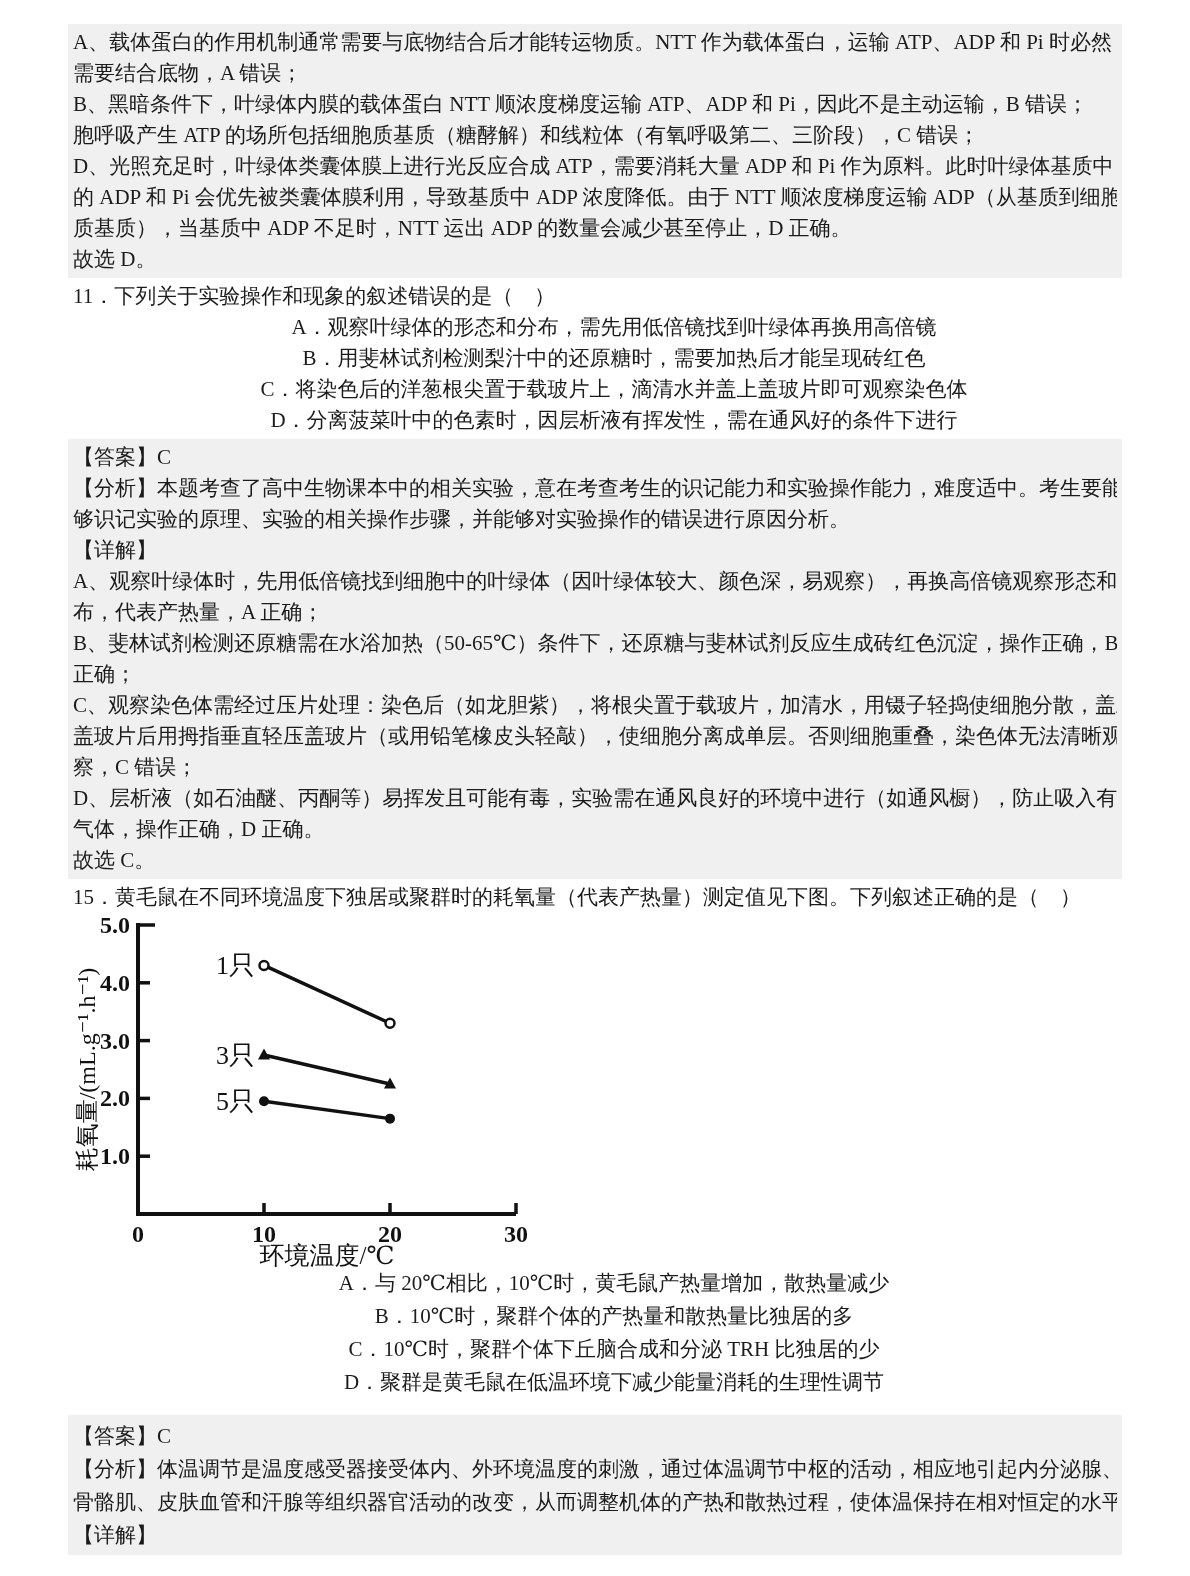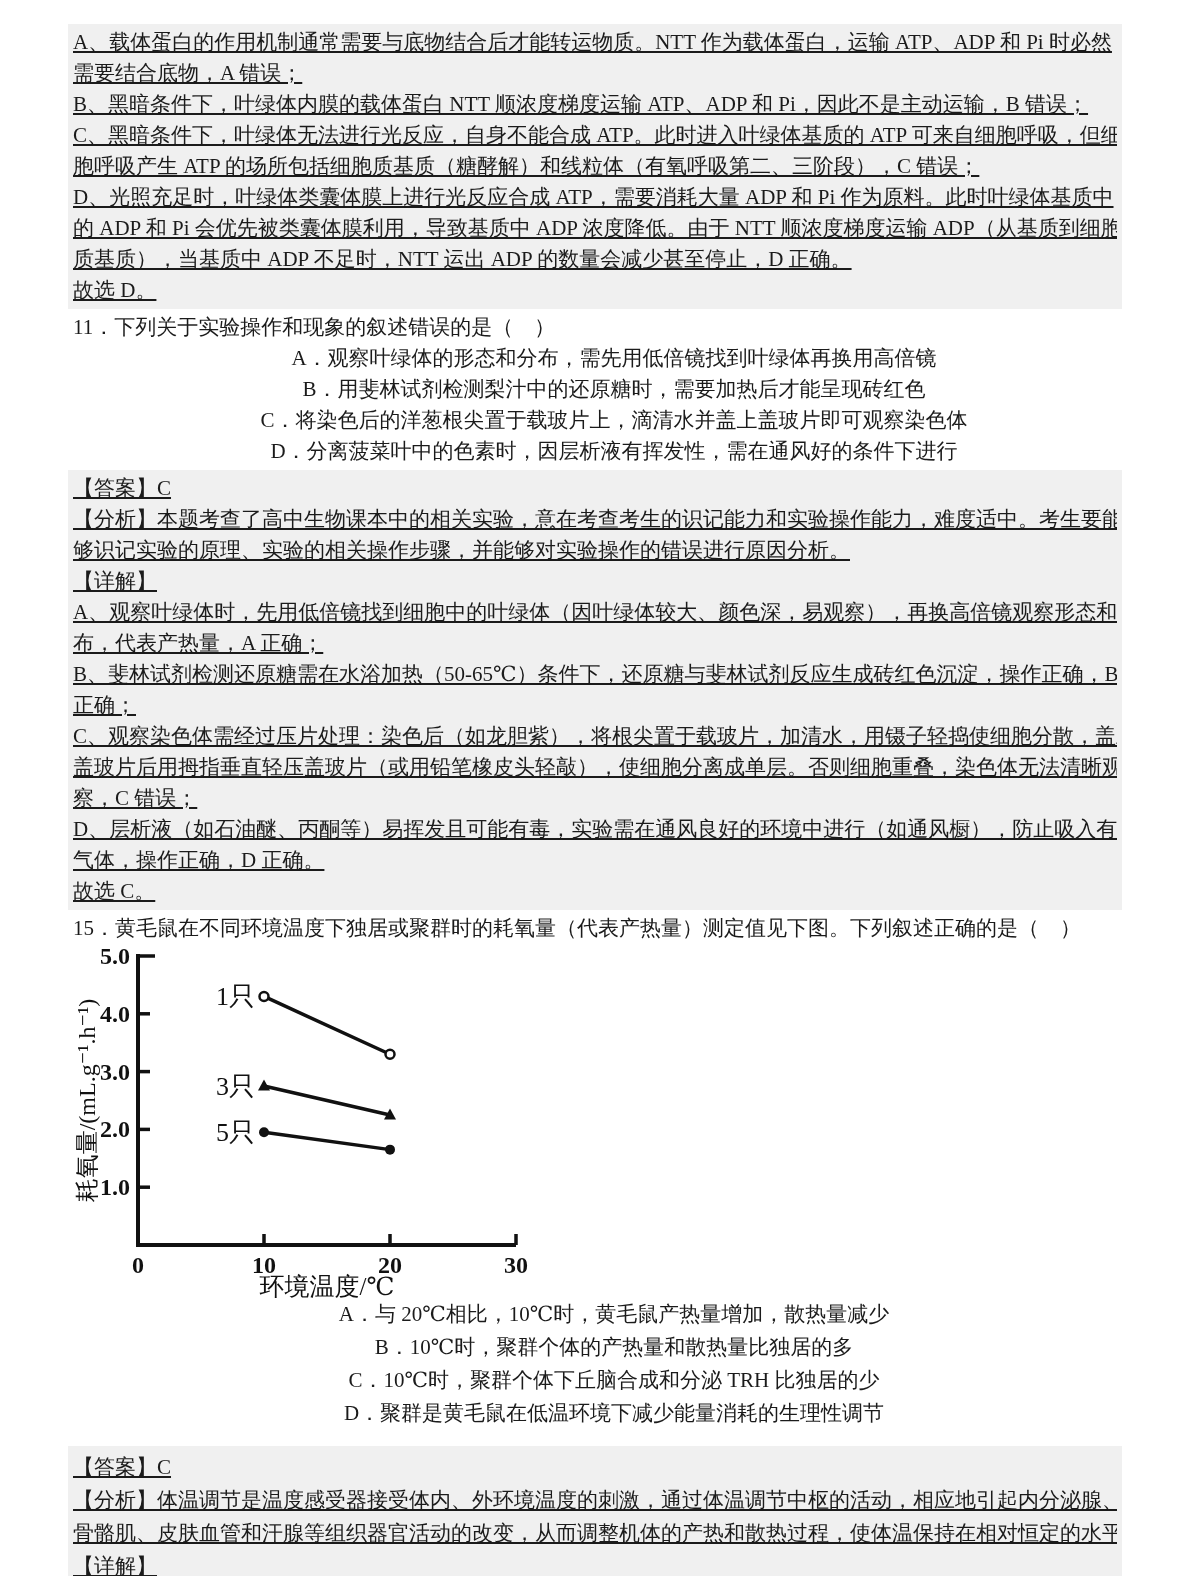--- a/index.html
+++ b/index.html
@@ -17,21 +17,20 @@
   }
   .doc {
     padding-top: 24px;
   }
   .block {
     margin: 0 68px;
     padding: 3px 5px;
   }
   .block.hl {
     background: #f0f0f0;
-    text-decoration: underline;
   }
   .line {
     font-size: 21px;
     line-height: 31px;
     white-space: nowrap;
     overflow: hidden;
   }
   .line.wide {
     line-height: 33px;
   }
@@ -62,21 +61,20 @@
 <main class="doc">
 
   <section class="block hl">
 
       <div class="line">A、载体蛋白的作用机制通常需要与底物结合后才能转运物质。NTT 作为载体蛋白，运输 ATP、ADP 和 Pi 时必然</div>
 
       <div class="line">需要结合底物，A 错误；</div>
 
       <div class="line">B、黑暗条件下，叶绿体内膜的载体蛋白 NTT 顺浓度梯度运输 ATP、ADP 和 Pi，因此不是主动运输，B 错误；</div>
 
-      <div class="line">C、黑暗条件下，叶绿体无法进行光反应，自身不能合成 ATP。此时进入叶绿体基质的 ATP 可来自细胞呼吸，但细</div>
 
       <div class="line">胞呼吸产生 ATP 的场所包括细胞质基质（糖酵解）和线粒体（有氧呼吸第二、三阶段），C 错误；</div>
 
       <div class="line">D、光照充足时，叶绿体类囊体膜上进行光反应合成 ATP，需要消耗大量 ADP 和 Pi 作为原料。此时叶绿体基质中</div>
 
       <div class="line">的 ADP 和 Pi 会优先被类囊体膜利用，导致基质中 ADP 浓度降低。由于 NTT 顺浓度梯度运输 ADP（从基质到细胞</div>
 
       <div class="line">质基质），当基质中 ADP 不足时，NTT 运出 ADP 的数量会减少甚至停止，D 正确。</div>
 
       <div class="line">故选 D。</div>

